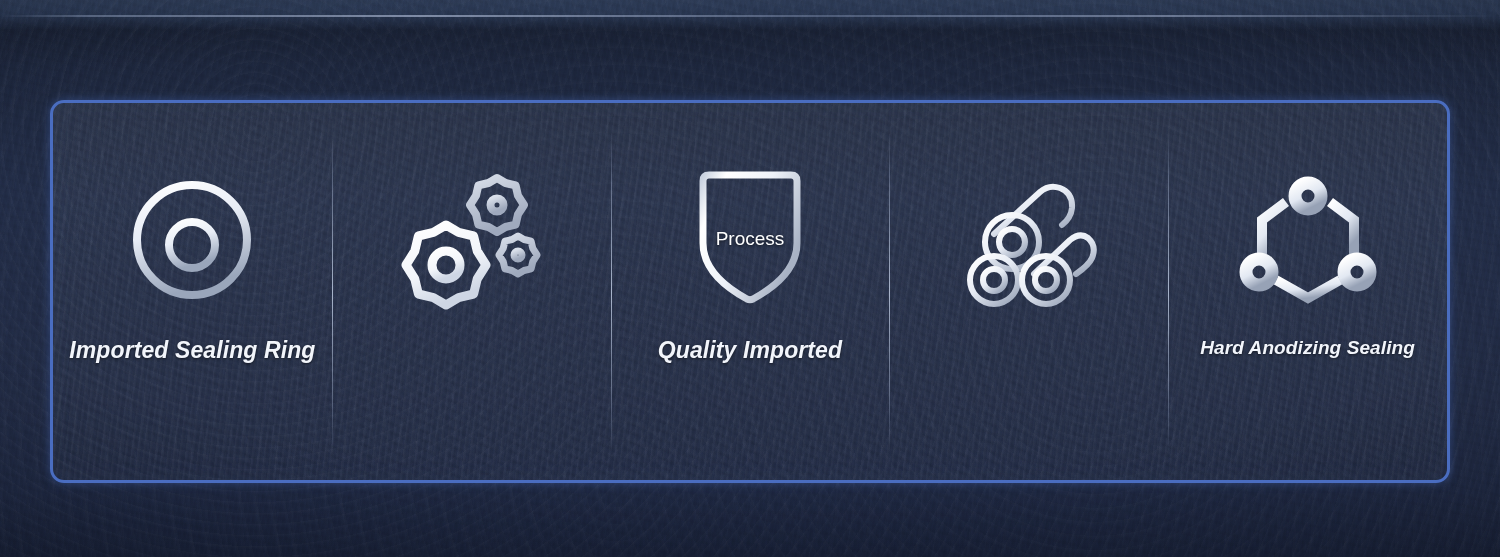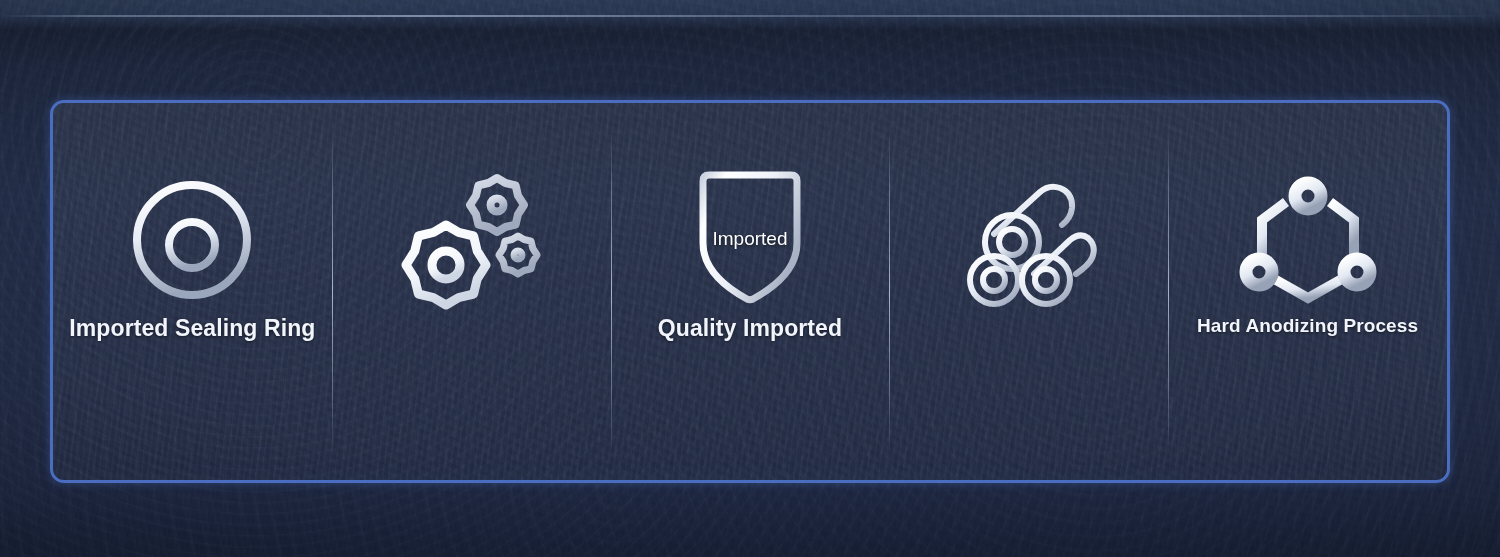--- a/index.html
+++ b/index.html
@@ -119,26 +119,28 @@
   .icon-wrap {
     height:150px;
     display:flex;
     align-items:center;
     justify-content:center;
     position:relative;
   }
   .icon-wrap svg { display:block; overflow:visible; }
 
   .cell-label {
+    margin-top:22px;
     color:#f2f5fb;
     font-size:23px;
     font-weight:bold;
     letter-spacing:.1px;
     white-space:nowrap;
     text-shadow:0 1px 3px rgba(0,0,0,.55);
+    font-style:italic;
   }
   .cell.small .cell-label { font-size:19px; }
 
   .shield-text {
     position:absolute;
     top:50%; left:50%;
     transform:translate(-50%,-56%);
     color:#ffffff;
     font-size:19px;
     font-weight:normal;
@@ -216,21 +218,21 @@
           <defs>
             <linearGradient id="gShield" x1="0" y1="0" x2="1" y2="0.6">
               <stop offset="0%" stop-color="#c9d2e0"></stop>
               <stop offset="18%" stop-color="#ffffff"></stop>
               <stop offset="55%" stop-color="#eef2f8"></stop>
               <stop offset="100%" stop-color="#a8b2c4"></stop>
             </linearGradient>
           </defs>
           <path d="M 8 12 Q 8 6 14 6 L 96 6 Q 102 6 102 12 L 102 74 Q 102 106 58 130 Q 55 131.5 52 130 Q 8 106 8 74 Z" fill="none" stroke="url(#gShield)" stroke-width="7" stroke-linejoin="round"></path>
         </svg>
-        <span class="shield-text">Imported</span>
+        <span class="shield-text">Process</span>
       </div>
       <div class="cell-label">Quality Imported</div>
     </div>
 
     <div class="cell">
       <div class="icon-wrap">
         <svg width="150" height="140" viewBox="0 0 150 140" aria-hidden="true">
           <defs>
             <linearGradient id="gTube" x1="0.1" y1="0" x2="0.9" y2="1">
               <stop offset="0%" stop-color="#ffffff"></stop>
@@ -273,17 +275,17 @@
 
             <path d="M 34 106 L 66 124 L 98 106"></path>
           </g>
           <g fill="none" stroke="url(#gMol)" stroke-width="13">
             <circle cx="66" cy="22" r="13"></circle>
             <circle cx="17" cy="98" r="13"></circle>
             <circle cx="115" cy="98" r="13"></circle>
           </g>
         </svg>
       </div>
-      <div class="cell-label">Hard Anodizing Process</div>
+      <div class="cell-label">Hard Anodizing Sealing</div>
     </div>
 
   </div>
 </div>
 
 </body></html>

